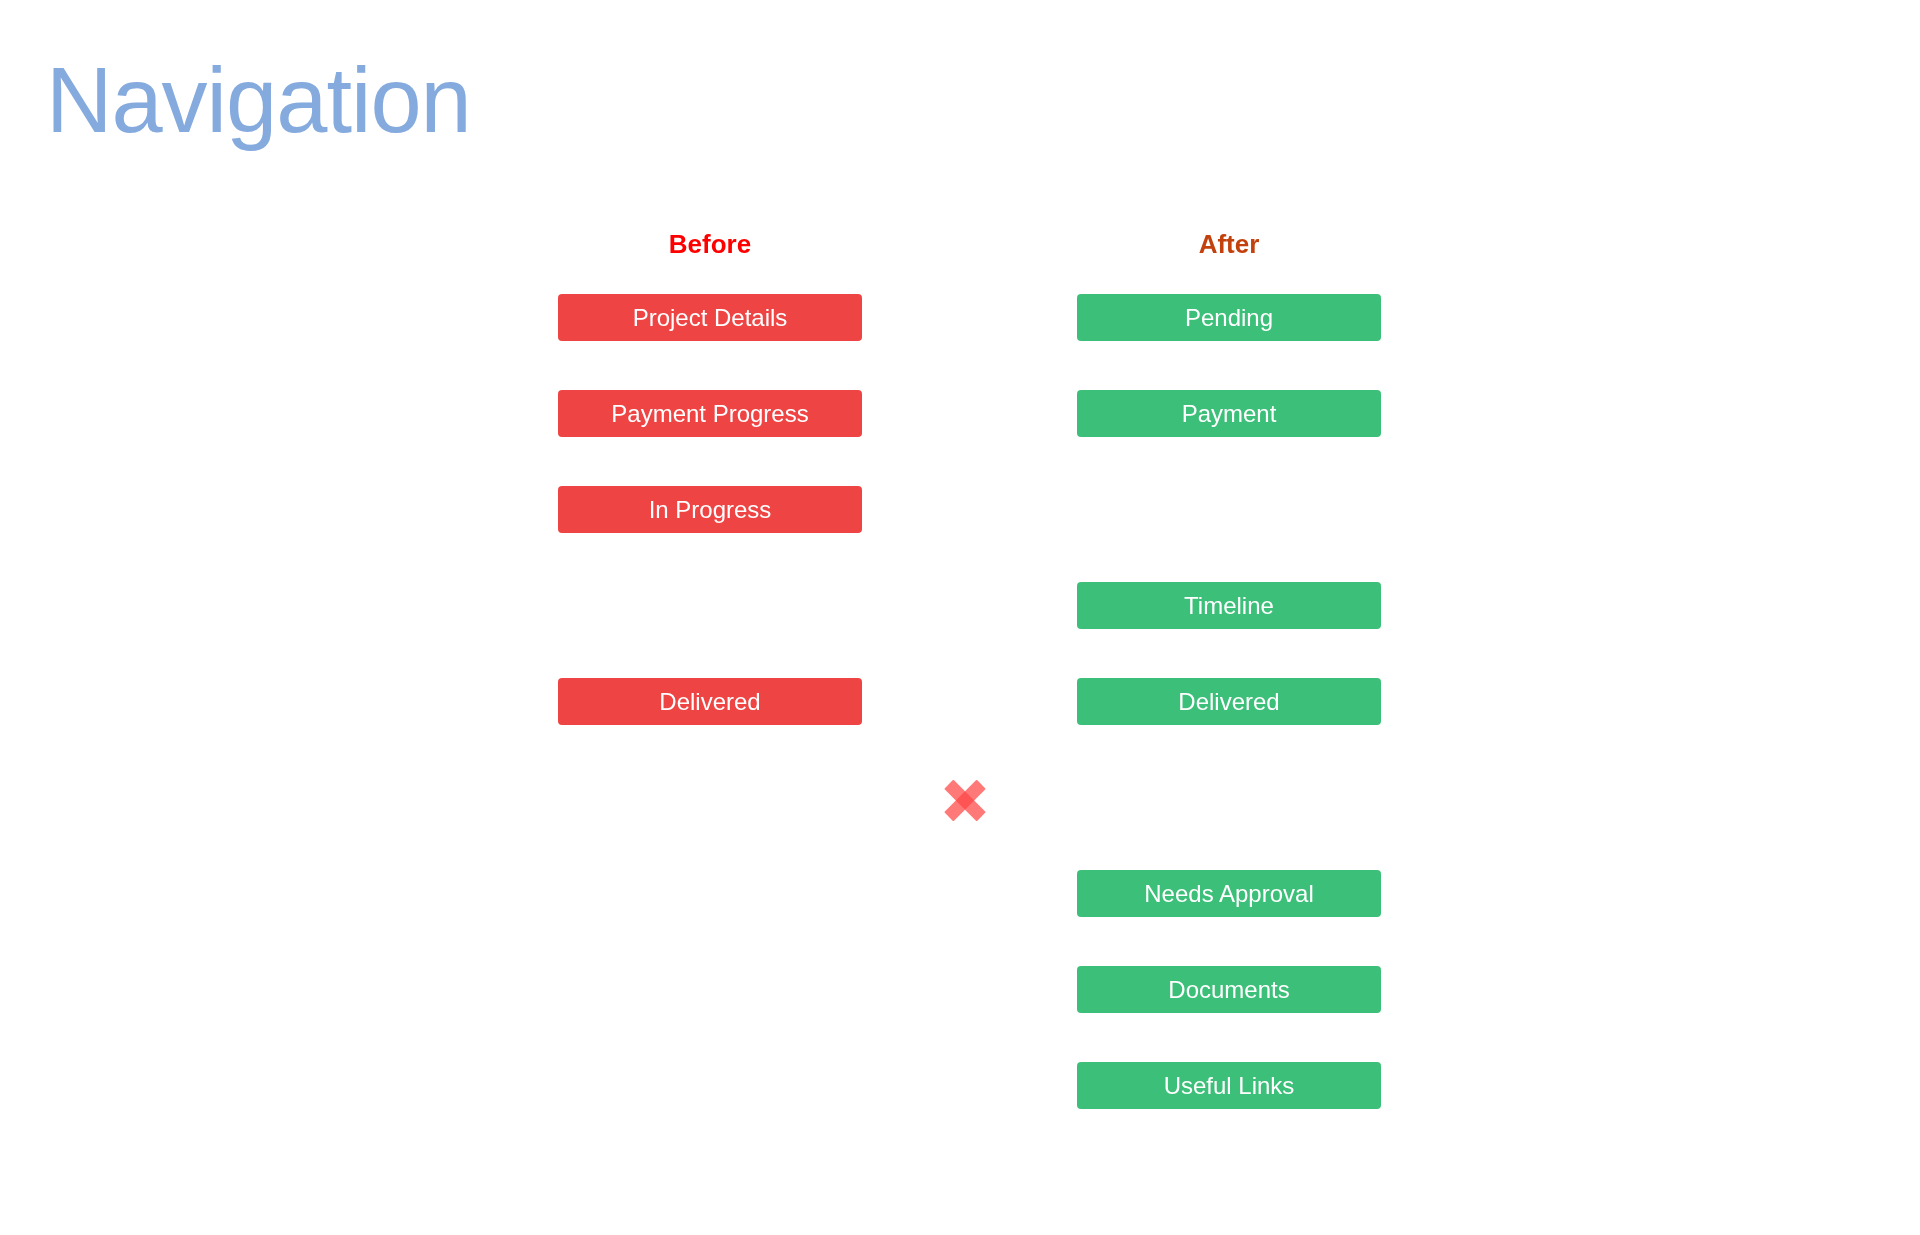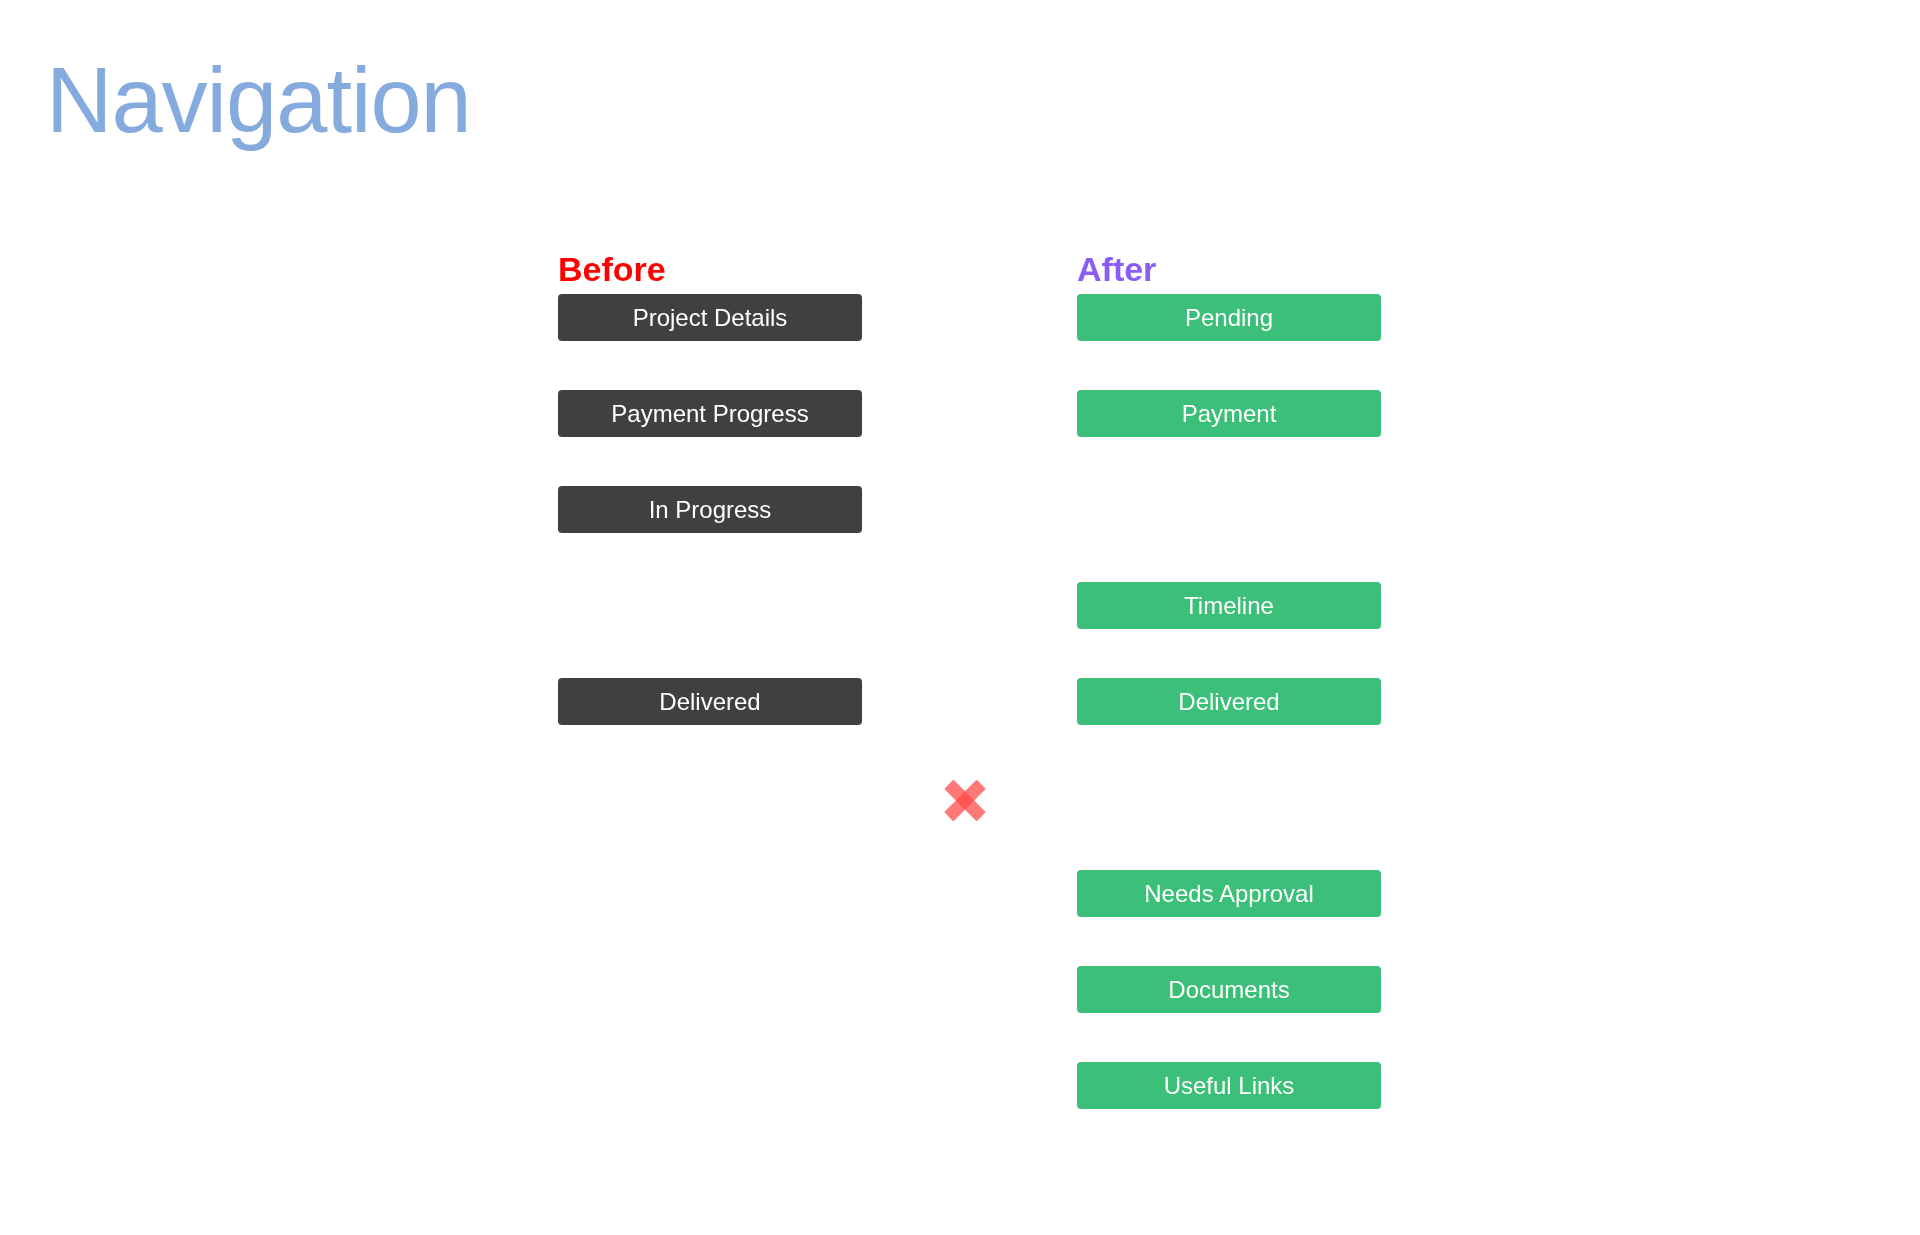--- a/index.html
+++ b/index.html
@@ -37,28 +37,28 @@
   }
 
   .col-headers {
     position: relative;
     height: 42px;
   }
   .col-head {
     position: absolute;
     top: 0;
     width: 304px;
-    font-size: 34px;
+    text-align: center;
+    font-size: 26px;
     font-weight: bold;
     line-height: 32px;
     white-space: nowrap;
-    margin-top: 25px;
   }
   .col-head.before { left: 0; color: #FF0000; }
-  .col-head.after  { left: 519px; color: #8b5cf6; }
+  .col-head.after  { left: 519px; color: #c2410c; }
 
   .rows {
     position: relative;
     margin-top: 24px;
   }
 
   .row {
     position: relative;
     height: 96px;
   }
@@ -70,21 +70,21 @@
     height: 47px;
     border-radius: 4px;
     color: #ffffff;
     font-size: 24px;
     line-height: 47px;
     text-align: center;
     white-space: nowrap;
     box-sizing: border-box;
     user-select: none;
   }
-  .pill.before { left: 0;   background: #404040; }
+  .pill.before { left: 0;   background: #ef4444; }
   .pill.after  { left: 519px; background: #3CBF78; }
 
   
   #remove-marker {
     position: absolute;
     left: 384px;
     top: 3px;
     width: 46px;
     height: 46px;
   }

